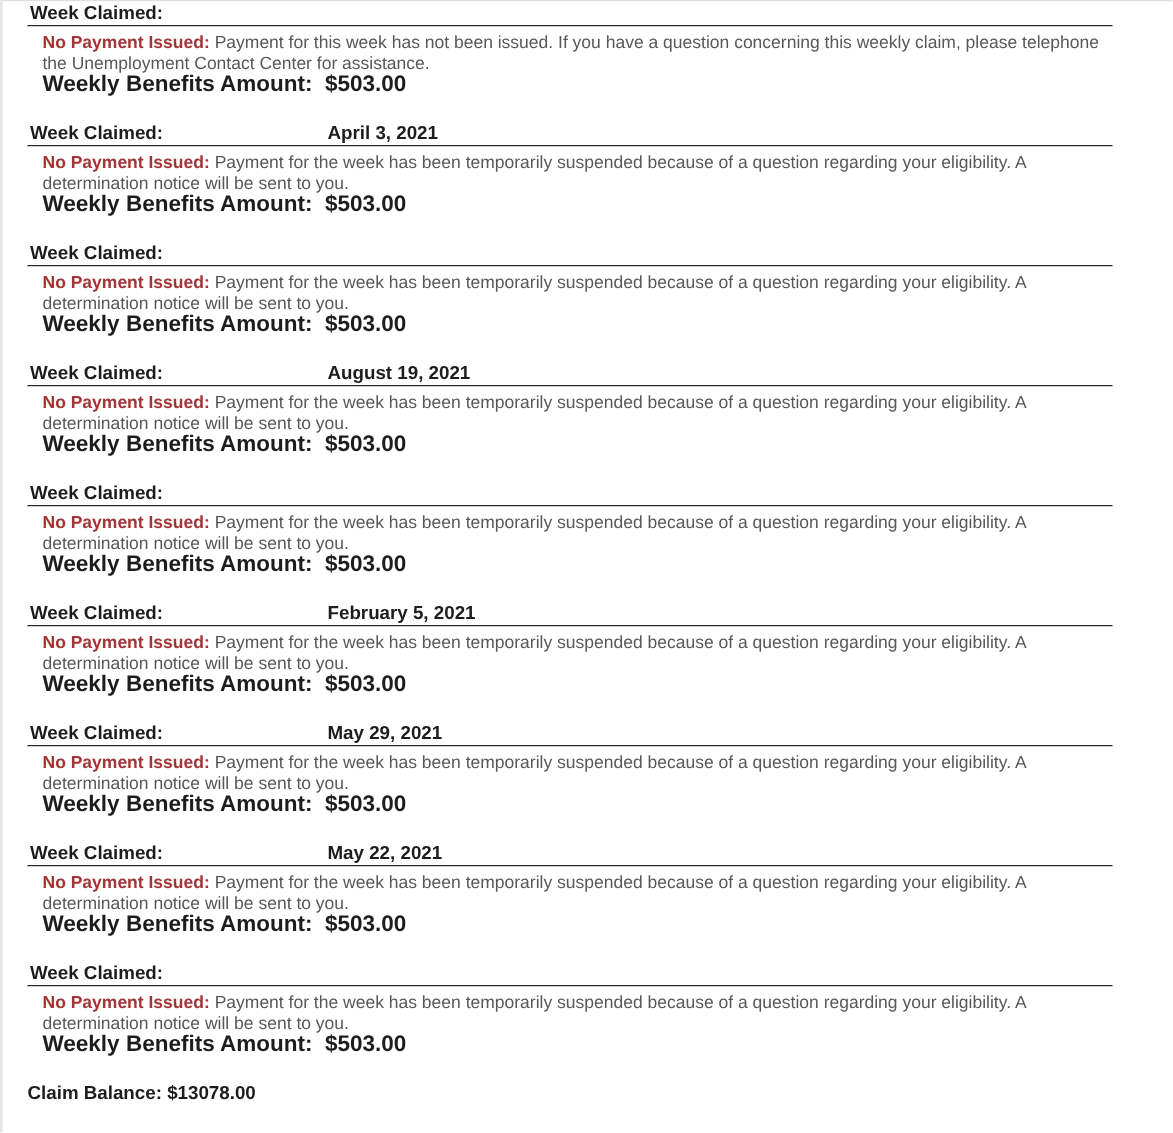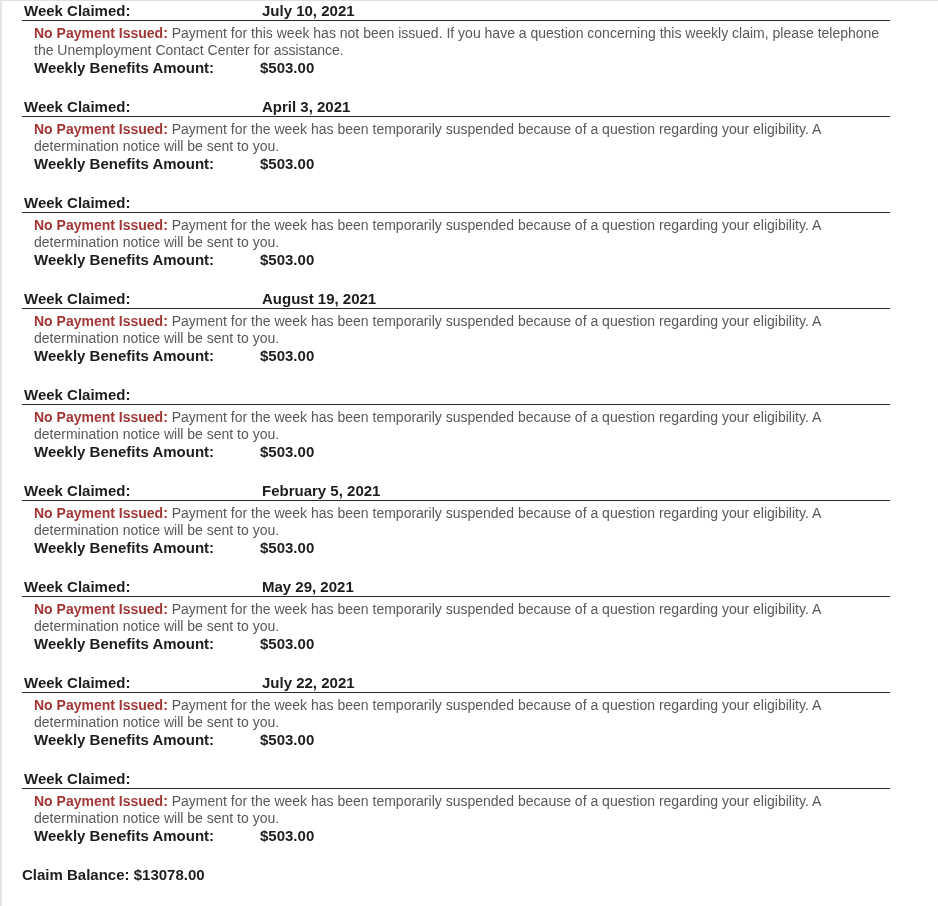--- a/index.html
+++ b/index.html
@@ -24,39 +24,38 @@
   .wk-label { flex: 0 0 238px; padding-left: 2px; }
   .wk-date { flex: 1; }
   .detail { margin: 4px 0 0 12px; width: 854px; }
   .msg {
     margin: 0; font-size: 14px; line-height: 17px;
     color: #58585a;
   }
   .np { color: #a23535; font-weight: bold; }
   .ben-row {
     display: flex; align-items: flex-start;
-    font-weight: bold; font-size: 15px; line-height: 17px;
+    font-weight: bold; font-size: 18px; line-height: 17px;
     color: #1d1d1f;
   }
   .ben-label { flex: 0 0 226px; }
   .ben-amount { flex: 1; }
   .balance {
     font-weight: bold; font-size: 15px; line-height: 17px;
     color: #1d1d1f;
   }
 </style>
 </head>
 <body>
 
 <div class="page">
   <div id="claims-list">
   <section class="entry">
     <div class="week-row">
       <span class="wk-label">Week Claimed:</span>
-      <span class="wk-date">July 10, 2021</span>
     </div>
     <div class="detail">
       <p class="msg">
         <span class="np">No Payment Issued:</span>
         <span class="msg-text">Payment for this week has not been issued. If you have a question concerning this weekly claim, please telephone the Unemployment Contact Center for assistance.</span>
       </p>
       <div class="ben-row">
         <span class="ben-label">Weekly Benefits Amount:</span>
         <span class="ben-amount">$503.00</span>
       </div>
@@ -159,21 +158,21 @@
       <div class="ben-row">
         <span class="ben-label">Weekly Benefits Amount:</span>
         <span class="ben-amount">$503.00</span>
       </div>
     </div>
   </section>
 
   <section class="entry">
     <div class="week-row">
       <span class="wk-label">Week Claimed:</span>
-      <span class="wk-date">July 22, 2021</span>
+      <span class="wk-date">May 22, 2021</span>
     </div>
     <div class="detail">
       <p class="msg">
         <span class="np">No Payment Issued:</span>
         <span class="msg-text">Payment for the week has been temporarily suspended because of a question regarding your eligibility. A determination notice will be sent to you.</span>
       </p>
       <div class="ben-row">
         <span class="ben-label">Weekly Benefits Amount:</span>
         <span class="ben-amount">$503.00</span>
       </div>

